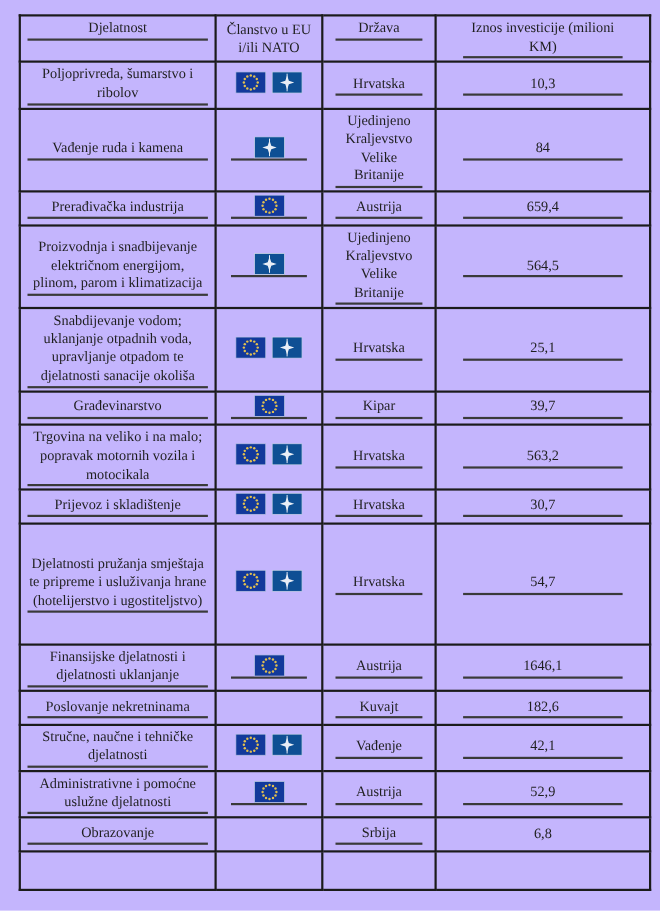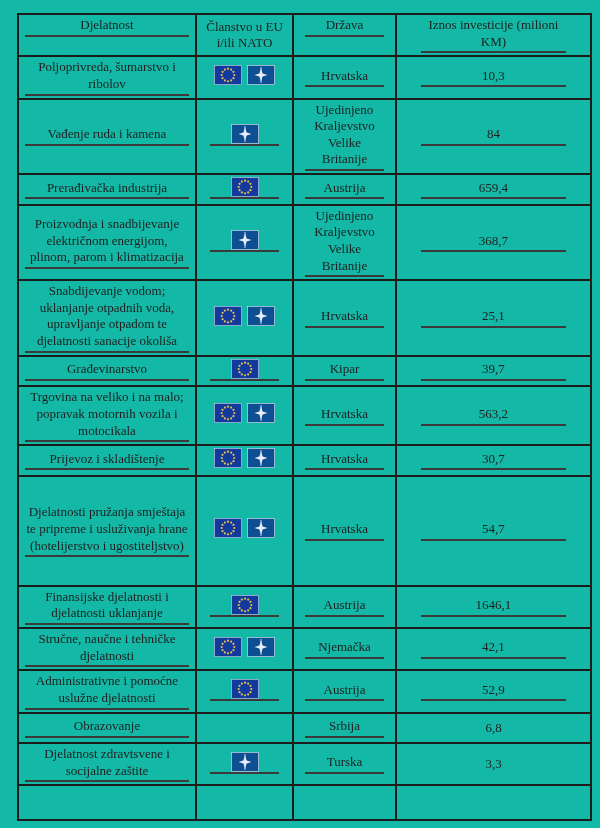--- a/index.html
+++ b/index.html
@@ -1,17 +1,17 @@
 <!DOCTYPE html>
 <html><head>
 <meta charset="utf-8">
 <style>
   html,body { margin:0; padding:0; background:#ffffff; }
   .page {
-    position:relative; width:600px; height:828px; background:#14b8a6;
+    position:relative; width:600px; height:828px; background:#c4b5fd;
     font-family:"Liberation Serif","DejaVu Serif",serif;
     color:#1f1f1f; overflow:hidden;
   }
   table.inv {
     position:absolute; left:17px; top:13px;
     width:573px; border-collapse:collapse; table-layout:fixed;
     font-size:13px; line-height:1.28;
   }
   col.c1{width:178px;} col.c2{width:97px;} col.c3{width:103px;} col.c4{width:195px;}
   .inv th, .inv td {
@@ -140,21 +140,21 @@
     <td class="col2"><span class="flag-wrap single">
               <span class="flag">
                 <svg width="28" height="20" viewBox="0 0 28 20" xmlns="http://www.w3.org/2000/svg">
     <rect x="0.4" y="0.4" width="27.2" height="19.2" fill="#0e4f94" stroke="#cfd9e8" stroke-width="0.7"></rect>
     <line x1="14" y1="2" x2="14" y2="18" stroke="#e9eef6" stroke-width="0.9"></line>
     <polygon points="14,3.5 15.6,8.4 20.5,10 15.6,11.6 14,16.5 12.4,11.6 7.5,10 12.4,8.4" fill="#e9eef6"></polygon>
                 </svg>
               </span>
             </span></td>
     <td class="col3"><span class="uline cell-text">Ujedinjeno Kraljevstvo Velike Britanije</span></td>
-    <td class="col4"><span class="uline cell-text">368,7</span></td>
+    <td class="col4"><span class="uline cell-text">564,5</span></td>
   </tr>
         <tr style="height: 72px;">
     <td class="col1"><span class="uline cell-text">Snabdijevanje vodom; uklanjanje otpadnih voda, upravljanje otpadom te djelatnosti sanacije okoliša</span></td>
     <td class="col2"><span class="flag-wrap">
               <span class="flag">
                 <svg width="28" height="20" viewBox="0 0 28 20" xmlns="http://www.w3.org/2000/svg">
     <rect x="0.4" y="0.4" width="27.2" height="19.2" fill="#12399b" stroke="#b9c6e0" stroke-width="0.7"></rect>
                   <circle cx="20.3" cy="10" r="1.1" fill="#e3c04f"></circle>
                   <circle cx="19.46" cy="13.15" r="1.1" fill="#e3c04f"></circle>
                   <circle cx="17.15" cy="15.46" r="1.1" fill="#e3c04f"></circle>
@@ -314,20 +314,26 @@
                   <circle cx="10.85" cy="4.54" r="1.1" fill="#e3c04f"></circle>
                   <circle cx="14" cy="3.7" r="1.1" fill="#e3c04f"></circle>
                   <circle cx="17.15" cy="4.54" r="1.1" fill="#e3c04f"></circle>
                   <circle cx="19.46" cy="6.85" r="1.1" fill="#e3c04f"></circle>
                 </svg>
               </span>
             </span></td>
     <td class="col3"><span class="uline cell-text">Austrija</span></td>
     <td class="col4"><span class="uline cell-text">1646,1</span></td>
   </tr>
+        <tr style="height: 25px;">
+    <td class="col1"><span class="uline cell-text">Poslovanje nekretninama</span></td>
+    <td class="col2"><span class="flag-wrap"></span></td>
+    <td class="col3"><span class="uline cell-text">Kuvajt</span></td>
+    <td class="col4"><span class="uline cell-text">182,6</span></td>
+  </tr>
         <tr style="height: 35px;">
     <td class="col1"><span class="uline cell-text">Stručne, naučne i tehničke djelatnosti</span></td>
     <td class="col2"><span class="flag-wrap">
               <span class="flag">
                 <svg width="28" height="20" viewBox="0 0 28 20" xmlns="http://www.w3.org/2000/svg">
     <rect x="0.4" y="0.4" width="27.2" height="19.2" fill="#12399b" stroke="#b9c6e0" stroke-width="0.7"></rect>
                   <circle cx="20.3" cy="10" r="1.1" fill="#e3c04f"></circle>
                   <circle cx="19.46" cy="13.15" r="1.1" fill="#e3c04f"></circle>
                   <circle cx="17.15" cy="15.46" r="1.1" fill="#e3c04f"></circle>
                   <circle cx="14" cy="16.3" r="1.1" fill="#e3c04f"></circle>
@@ -342,21 +348,21 @@
                 </svg>
               </span>
               <span class="flag">
                 <svg width="28" height="20" viewBox="0 0 28 20" xmlns="http://www.w3.org/2000/svg">
     <rect x="0.4" y="0.4" width="27.2" height="19.2" fill="#0e4f94" stroke="#cfd9e8" stroke-width="0.7"></rect>
     <line x1="14" y1="2" x2="14" y2="18" stroke="#e9eef6" stroke-width="0.9"></line>
     <polygon points="14,3.5 15.6,8.4 20.5,10 15.6,11.6 14,16.5 12.4,11.6 7.5,10 12.4,8.4" fill="#e9eef6"></polygon>
                 </svg>
               </span>
             </span></td>
-    <td class="col3"><span class="uline cell-text">Njemačka</span></td>
+    <td class="col3"><span class="uline cell-text">Vađenje</span></td>
     <td class="col4"><span class="uline cell-text">42,1</span></td>
   </tr>
         <tr style="height: 35px;">
     <td class="col1"><span class="uline cell-text">Administrativne i pomoćne uslužne djelatnosti</span></td>
     <td class="col2"><span class="flag-wrap single">
               <span class="flag">
                 <svg width="28" height="20" viewBox="0 0 28 20" xmlns="http://www.w3.org/2000/svg">
     <rect x="0.4" y="0.4" width="27.2" height="19.2" fill="#12399b" stroke="#b9c6e0" stroke-width="0.7"></rect>
                   <circle cx="20.3" cy="10" r="1.1" fill="#e3c04f"></circle>
                   <circle cx="19.46" cy="13.15" r="1.1" fill="#e3c04f"></circle>
@@ -376,34 +382,20 @@
     <td class="col3"><span class="uline cell-text">Austrija</span></td>
     <td class="col4"><span class="uline cell-text">52,9</span></td>
   </tr>
         <tr style="height: 25px;">
     <td class="col1"><span class="uline cell-text">Obrazovanje</span></td>
     <td class="col2"><span class="flag-wrap"></span></td>
     <td class="col3"><span class="uline cell-text">Srbija</span></td>
     <td class="col4"><span class="cell-text noline">6,8</span></td>
   </tr>
         <tr style="height: 35px;">
-    <td class="col1"><span class="uline cell-text">Djelatnost zdravtsvene i socijalne zaštite</span></td>
-    <td class="col2"><span class="flag-wrap single">
-              <span class="flag">
-                <svg width="28" height="20" viewBox="0 0 28 20" xmlns="http://www.w3.org/2000/svg">
-    <rect x="0.4" y="0.4" width="27.2" height="19.2" fill="#0e4f94" stroke="#cfd9e8" stroke-width="0.7"></rect>
-    <line x1="14" y1="2" x2="14" y2="18" stroke="#e9eef6" stroke-width="0.9"></line>
-    <polygon points="14,3.5 15.6,8.4 20.5,10 15.6,11.6 14,16.5 12.4,11.6 7.5,10 12.4,8.4" fill="#e9eef6"></polygon>
-                </svg>
-              </span>
-            </span></td>
-    <td class="col3"><span class="uline cell-text">Turska</span></td>
-    <td class="col4"><span class="cell-text noline">3,3</span></td>
-  </tr>
-        <tr style="height: 35px;">
     <td class="col1"></td>
     <td class="col2"><span class="flag-wrap"></span></td>
     <td class="col3"></td>
     <td class="col4"></td>
   </tr>
       </tbody>
   </table>
 </div>
 
 </body></html>

